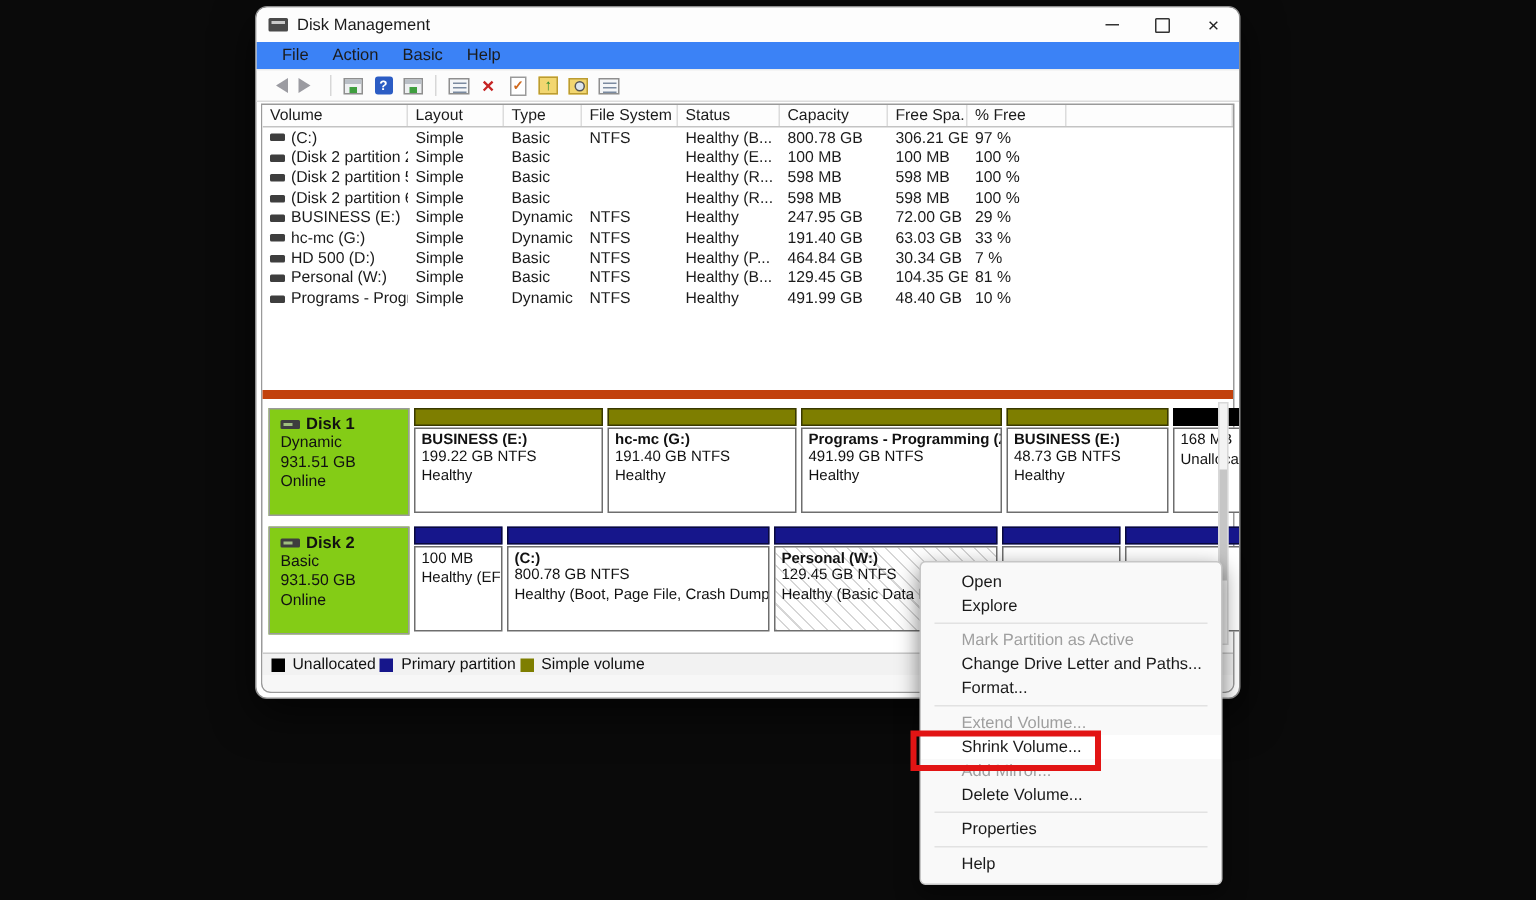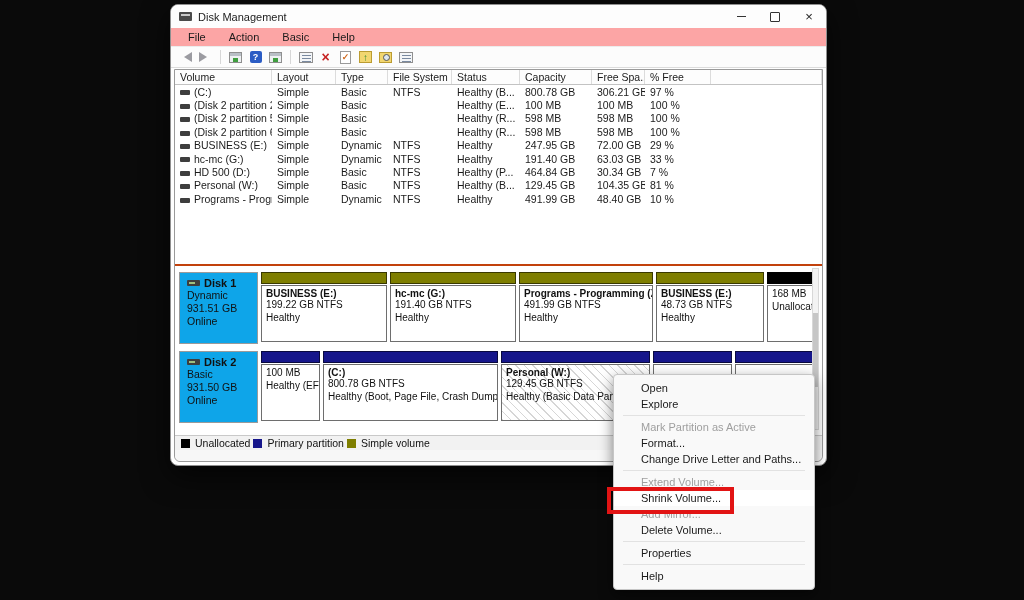--- a/index.html
+++ b/index.html
@@ -14,21 +14,21 @@
 
   .titlebar { height:23px; background:#fdfdfd; display:flex; align-items:center; padding-left:8px; }
   .app-ico { width:13px; height:9px; background:#4a4a4a; border-radius:1px; position:relative; margin-right:6px; }
   .app-ico::after { content:""; position:absolute; left:2px; top:2px; width:9px; height:2px; background:#c9c9c9; }
   .title-text { font-size:11px; color:#1b1b1b; }
   .win-controls { margin-left:auto; display:flex; height:100%; }
   .wc { width:34px; height:100%; display:flex; align-items:center; justify-content:center; color:#222; font-size:13px; }
   .wc-min::after { content:""; width:9px; height:1px; background:#333; }
   .wc-max::after { content:""; width:8px; height:8px; border:1px solid #333; border-radius:1px; }
 
-  .menubar { height:18px; background:#fca5a5; display:flex; align-items:center; padding-left:10px; gap:9px;text-align:center; }
+  .menubar { height:18px; background:#3b82f6; display:flex; align-items:center; padding-left:10px; gap:2px;text-align:center; }
   .menu-item { font-size:11px; padding:1px 7px; color:#1b1b1b; }
 
   .toolbar { height:22px; background:#fcfcfc; border-top:1px solid #ececec; border-bottom:1px solid #dcdcdc;
              display:flex; align-items:center; padding-left:6px; gap:3px; }
   .tb-sep { width:1px; height:14px; background:#d7d7d7; margin:0 3px; }
   .tb { width:17px; height:16px; display:flex; align-items:center; justify-content:center; }
   .tri-l { width:0; height:0; border:5px solid transparent; border-right:8px solid #9b9ba1; }
   .tri-r { width:0; height:0; border:5px solid transparent; border-left:8px solid #9b9ba1; }
   .ico-win { width:13px; height:11px; border:1px solid #8f8f8f; background:#eef0f2; position:relative; }
   .ico-win::before { content:""; position:absolute; left:0; top:0; right:0; height:3px; background:#b9bfc6; }
@@ -45,34 +45,34 @@
                        border:1.5px solid #555; border-radius:50%; background:#dde6ee; }
   .ico-props { width:14px; height:11px; border:1px solid #8f8f8f; background:#f4f6f8; position:relative; }
   .ico-props::before { content:""; position:absolute; left:2px; top:2px; width:9px; height:1px; background:#7a8aa0;
                        box-shadow:0 3px 0 #7a8aa0, 0 6px 0 #7a8aa0; }
 
   
   .content { position:absolute; left:3px; top:64px; right:3px; bottom:3px; background:#fff;
              border:1px solid #9a9a9a; border-radius:0 0 6px 6px; }
 
   
-  .list-pane { position:absolute; left:0; top:0; right:0; height:196px; border-bottom:2px solid #c2410c; background:#fff; overflow:hidden; }
+  .list-pane { position:absolute; left:0; top:0; right:0; height:196px; border-bottom:6px solid #c2410c; background:#fff; overflow:hidden; }
   .thead { display:flex; height:15px; border-bottom:1px solid #c3c3c3; background:#fdfdfd; }
   .th { font-size:10.5px; color:#1b1b1b; padding:1px 0 0 5px; border-right:1px solid #dcdcdc; white-space:nowrap; overflow:hidden; }
   .trow { display:flex; height:13.4px; align-items:center; }
   .td { font-size:10.5px; color:#1b1b1b; padding-left:5px; white-space:nowrap; overflow:hidden; }
   .c0{width:97px;} .c1{width:64px;} .c2{width:52px;} .c3{width:64px;} .c4{width:68px;}
   .c5{width:72px;} .c6{width:53px;} .c7{width:66px;} .c8{flex:1;}
   .vol-ico { display:inline-block; width:10px; height:5px; background:#3e3e3e; border-radius:1px; margin-right:4px; vertical-align:middle; }
 
   
   .disk-row { position:absolute; left:4px; height:72px; display:flex; }
   .disk-row.d1 { top:202px; }
   .disk-row.d2 { top:281px; }
-  .disk-info { width:79px; height:72px; background:#0ea5e9; border:1px solid #9a9a9a; padding:4px 0 0 7px; margin-right:3px; }
+  .disk-info { width:94px; height:72px; background:#84cc16; border:1px solid #9a9a9a; padding:4px 0 0 7px; margin-right:3px; }
   .disk-name { font-size:11px; font-weight:bold; white-space:nowrap; display:flex; align-items:center; gap:4px; }
   .disk-ico { display:inline-block; width:13px; height:6px; background:#3e3e3e; border-radius:1px; position:relative; }
   .disk-ico::after { content:""; position:absolute; left:2px; top:2px; width:6px; height:2px; background:#9fbf7f; }
   .disk-line { font-size:10.5px; line-height:13px; white-space:nowrap; }
   .parts { display:flex; gap:3px; }
   .part { display:flex; flex-direction:column; }
   .pbar { height:12px; border:1px solid rgba(0,0,0,.55); }
   .pbar.simple { background:#7e7e00; }
   .pbar.primary { background:#16168b; }
   .pbar.unalloc { background:#000000; }
@@ -402,22 +402,22 @@
       </div>
       <div class="bottom-strip"></div>
     </div>
   </div>
 
   <div class="ctx">
     <div class="mi">Open</div>
     <div class="mi">Explore</div>
     <div class="msep"></div>
     <div class="mi disabled">Mark Partition as Active</div>
+    <div class="mi">Change Drive Letter and Paths...</div>
     <div class="mi">Format...</div>
-    <div class="mi">Change Drive Letter and Paths...</div>
     <div class="msep"></div>
     <div class="mi disabled">Extend Volume...</div>
     <div class="mi boxed">Shrink Volume...</div>
     <div class="mi disabled">Add Mirror...</div>
     <div class="mi">Delete Volume...</div>
     <div class="msep"></div>
     <div class="mi">Properties</div>
     <div class="msep"></div>
     <div class="mi">Help</div>
   </div>

